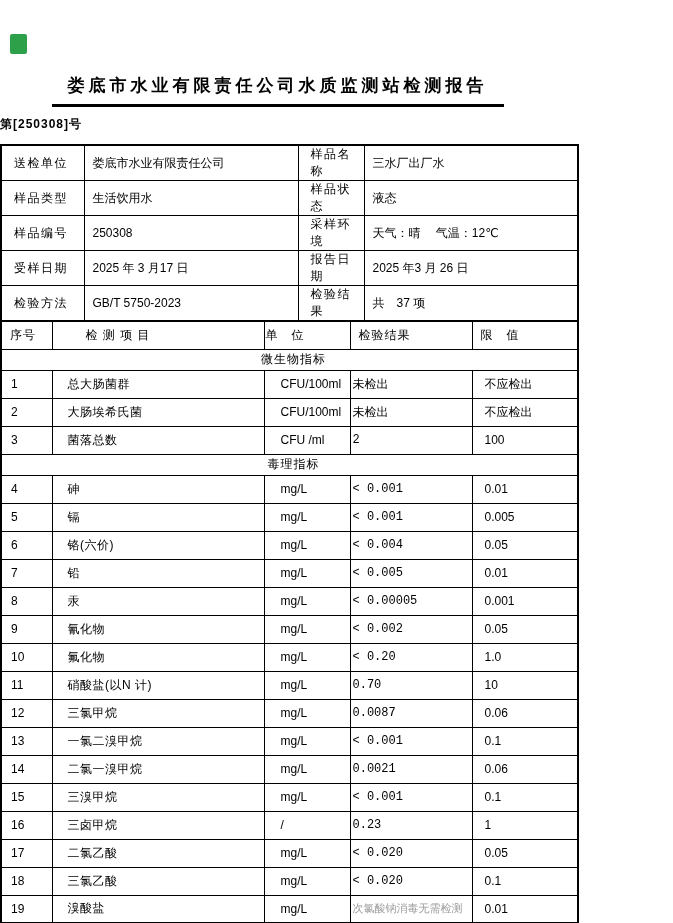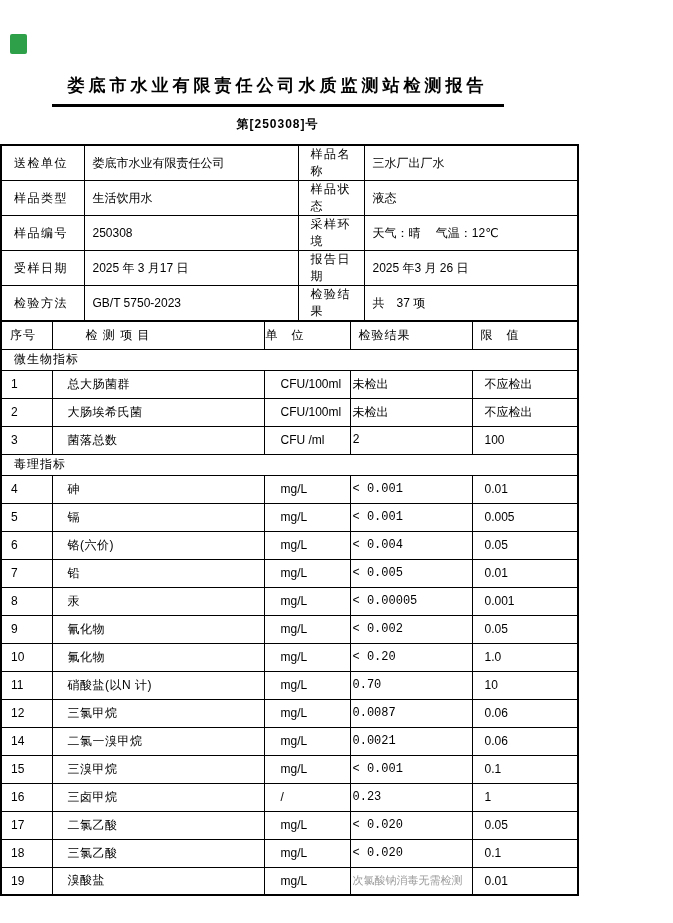--- a/index.html
+++ b/index.html
@@ -14,21 +14,21 @@
     border-radius:2px;
   }
   .title-wrap{text-align:center;padding-top:74px;}
   .title{
     display:inline-block;margin:0;
     font-size:17px;font-weight:bold;letter-spacing:4px;
     border-bottom:3px solid #000;
     padding:0 16px 7px 16px;white-space:pre;
   }
   .report-no{
-    text-align:center;font-size:12px;font-weight:600;
+    font-size:12px;font-weight:600;
     margin-top:9px;letter-spacing:1px;white-space:pre;
   }
   table{
     border-collapse:collapse;margin:0 auto;table-layout:fixed;
     border:2px solid #000;width:577px;
   }
   .info{margin-top:11px;}
   .items{margin-top:-2px;}
   td,th{
     border:1px solid #000;
@@ -39,21 +39,21 @@
   .info-label{padding-left:12px;letter-spacing:1.5px;}
   .info-value{}
   th{letter-spacing:1px;}
   th.h-item{padding-left:33px;}
   th.h-unit{padding-left:1px;}
   td.c-no{padding-left:9px;}
   td.c-item{padding-left:15px;letter-spacing:0.5px;}
   td.c-unit{padding-left:16px;}
   td.c-result{padding-left:2px;font-family:Liberation Mono, monospace;}
   td.c-limit{padding-left:12px;}
-  td.section-cell{height:21px;padding-left:12px;letter-spacing:1px;}
+  td.section-cell{height:21px;padding-left:12px;letter-spacing:1px;text-align:center;}
   td.note{color:#9c9c9c;font-size:11px;letter-spacing:0;}
 </style>
 </head>
 <body>
 
 <div class="page">
   <div class="green-badge" style="background: rgb(47, 160, 74);"></div>
 
   <div class="title-wrap">
     <h1 class="title">娄底市水业有限责任公司水质监测站检测报告</h1>
@@ -203,20 +203,27 @@
           <td class="c-limit">10</td>
         </tr>
         <tr>
           <td class="c-no">12</td>
           <td class="c-item">三氯甲烷</td>
           <td class="c-unit">mg/L</td>
           <td class="c-result">0.0087</td>
           <td class="c-limit">0.06</td>
         </tr>
         <tr>
+          <td class="c-no">13</td>
+          <td class="c-item">一氯二溴甲烷</td>
+          <td class="c-unit">mg/L</td>
+          <td class="c-result">&lt; 0.001</td>
+          <td class="c-limit">0.1</td>
+        </tr>
+        <tr>
           <td class="c-no">14</td>
           <td class="c-item">二氯一溴甲烷</td>
           <td class="c-unit">mg/L</td>
           <td class="c-result">0.0021</td>
           <td class="c-limit">0.06</td>
         </tr>
         <tr>
           <td class="c-no">15</td>
           <td class="c-item">三溴甲烷</td>
           <td class="c-unit">mg/L</td>

